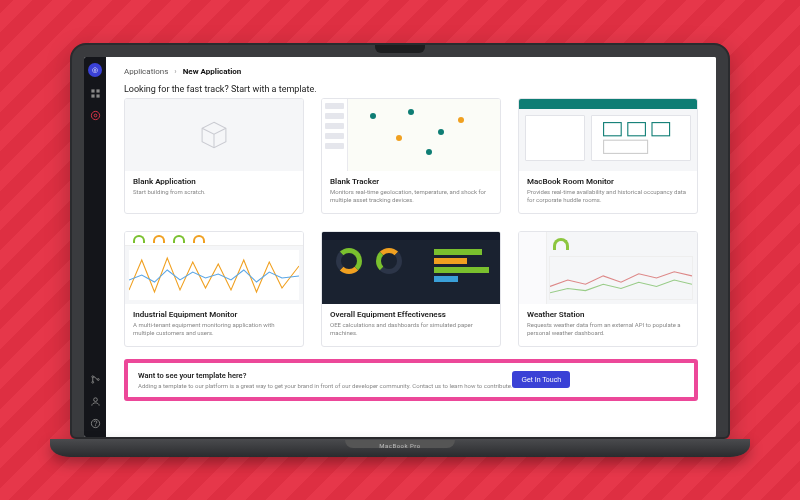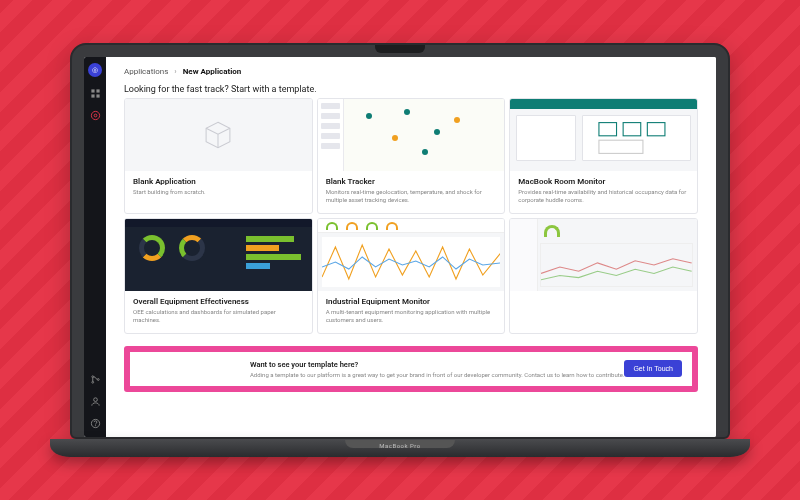--- a/index.html
+++ b/index.html
@@ -56,21 +56,21 @@
 
   .main { flex:1; display:flex; flex-direction:column; background:#fff; }
   .crumbs { font-size:8px; color:#555; padding:10px 18px 8px 18px; }
   .crumbs b{ color:#111; font-weight:700; }
   .crumbs .sep{ margin:0 4px; color:#999; }
 
   .content { padding:0 18px 10px 18px; flex:1; overflow:hidden; }
   .head-title{ font-size:9px; color:#222; margin-bottom:4px; }
   .head-sub{ font-size:6.5px; color:#777; margin-bottom:10px; line-height:1.4; }
 
-  .grid { display:grid; grid-template-columns:repeat(3,1fr); gap:4px; }
+  .grid { display:grid; grid-template-columns:repeat(3,1fr); gap:17px; }
   .card {
     border:1px solid #e4e5ea; border-radius:3px; background:#fff;
     display:flex; flex-direction:column; overflow:hidden; cursor:pointer;
   }
   .thumb { height:72px; background:#f5f6f8; position:relative; overflow:hidden; }
   .card-body{ padding:6px 8px 8px 8px; }
   .card-title{ font-size:8px; font-weight:600; color:#222; margin-bottom:2px; }
   .card-desc{ font-size:6px; color:#888; line-height:1.4; }
 
   
@@ -87,22 +87,22 @@
   .th-ind .gauge{position:absolute;top:3px;width:12px;height:8px;border-radius:6px 6px 0 0;border:2px solid #7ac02e;border-bottom:none;}
   .th-ind .chart{position:absolute;left:4px;right:4px;top:18px;bottom:4px;background:#fff;}
   .th-oee{background:#1a2230;}
   .th-oee .hdr2{position:absolute;top:0;left:0;right:0;height:8px;background:#12182a;}
   .th-oee .ring{position:absolute;width:26px;height:26px;border-radius:50%;border:5px solid #2c3548;}
   .th-wx .lp{position:absolute;left:0;top:0;bottom:0;width:28px;background:#fafafc;border-right:1px solid #eee;}
   .th-wx .g{position:absolute;left:34px;top:6px;width:16px;height:12px;border-radius:8px 8px 0 0;border:3px solid #8cc63f;border-bottom:none;}
   .th-wx .ch{position:absolute;left:30px;right:4px;top:24px;bottom:4px;border:1px solid #eee;}
 
   .footer-box{
-    margin-top:12px; border:6px solid #ec4899; border-radius:3px;
-    padding:8px 10px; display:flex; justify-content:flex-end; align-items:center;
+    margin-top:12px; border:4px solid #ec4899; border-radius:3px;
+    padding:8px 10px; display:flex; justify-content:flex-start; align-items:center;
   }
   .footer-box .ft{ font-size:7.5px; font-weight:600; color:#222; }
   .footer-box .fs{ font-size:6px; color:#888; margin-top:2px; }
   .btn{
     background:#3a41d6; color:#fff; font-size:7px; padding:5px 9px;
     border-radius:3px; border:none; cursor:pointer; white-space:nowrap;
   }
 </style>
 </head>
 <body>
@@ -212,38 +212,20 @@
                         <rect x="6" y="6" width="16" height="12" fill="none" stroke="#0e7d74"></rect>
                         <rect x="28" y="6" width="16" height="12" fill="none" stroke="#0e7d74"></rect>
                         <rect x="50" y="6" width="16" height="12" fill="none" stroke="#0e7d74"></rect>
                         <rect x="6" y="22" width="40" height="12" fill="none" stroke="#ccc"></rect>
                       </svg>
                   </div>
                 </div>
                 <div class="card-body">
                   <div class="card-title">MacBook Room Monitor</div>
                   <div class="card-desc">Provides real-time availability and historical occupancy data for corporate huddle rooms.</div>
-                </div>
-              </div>
-
-              <div class="card">
-                <div class="thumb th-oee">
-                  <div class="hdr2"></div>
-                  <div class="ring" style="left:14px;top:16px;border-top-color:#7ac02e;border-right-color:#7ac02e;border-bottom-color:#f0a020"></div>
-                  <div class="ring" style="left:54px;top:16px;border-top-color:#f0a020;border-left-color:#7ac02e"></div>
-                  <div style="position:absolute;right:6px;top:14px;bottom:8px;width:60px;">
-                    <div style="height:6px;background:#7ac02e;margin:3px 0;width:80%"></div>
-                    <div style="height:6px;background:#f0a020;margin:3px 0;width:55%"></div>
-                    <div style="height:6px;background:#7ac02e;margin:3px 0;width:92%"></div>
-                    <div style="height:6px;background:#3aa0d8;margin:3px 0;width:40%"></div>
-                  </div>
-                </div>
-                <div class="card-body">
-                  <div class="card-title">Overall Equipment Effectiveness</div>
-                  <div class="card-desc">OEE calculations and dashboards for simulated paper machines.</div>
                 </div>
               </div>
 
               <div class="card">
                 <div class="thumb th-ind">
                   <div class="top"></div>
                   <div class="gauge" style="left:8px"></div>
                   <div class="gauge" style="left:28px;border-color:#f0a020"></div>
                   <div class="gauge" style="left:48px"></div>
                   <div class="gauge" style="left:68px;border-color:#f0a020"></div>
@@ -254,30 +236,52 @@
                     </svg>
                   </div>
                 </div>
                 <div class="card-body">
                   <div class="card-title">Industrial Equipment Monitor</div>
                   <div class="card-desc">A multi-tenant equipment monitoring application with multiple customers and users.</div>
                 </div>
               </div>
 
               <div class="card">
+                <div class="thumb th-oee">
+                  <div class="hdr2"></div>
+                  <div class="ring" style="left:14px;top:16px;border-top-color:#7ac02e;border-right-color:#7ac02e;border-bottom-color:#f0a020"></div>
+                  <div class="ring" style="left:54px;top:16px;border-top-color:#f0a020;border-left-color:#7ac02e"></div>
+                  <div style="position:absolute;right:6px;top:14px;bottom:8px;width:60px;">
+                    <div style="height:6px;background:#7ac02e;margin:3px 0;width:80%"></div>
+                    <div style="height:6px;background:#f0a020;margin:3px 0;width:55%"></div>
+                    <div style="height:6px;background:#7ac02e;margin:3px 0;width:92%"></div>
+                    <div style="height:6px;background:#3aa0d8;margin:3px 0;width:40%"></div>
+                  </div>
+                </div>
+                <div class="card-body">
+                  <div class="card-title">Overall Equipment Effectiveness</div>
+                  <div class="card-desc">OEE calculations and dashboards for simulated paper machines.</div>
+                </div>
+              </div>
+
+              <div class="card">
                 <div class="thumb th-wx">
                   <div class="lp"></div>
                   <div class="g"></div>
                   <div class="ch">
                     <svg viewBox="0 0 120 40" preserveAspectRatio="none" style="width:100%;height:100%">
                       <polyline points="0,28 15,22 30,26 45,18 60,24 75,16 90,20 105,14 120,18" fill="none" stroke="#d88" stroke-width="1"></polyline>
                       <polyline points="0,34 15,30 30,32 45,26 60,30 75,24 90,28 105,22 120,26" fill="none" stroke="#9c8" stroke-width="1"></polyline>
                     </svg>
                   </div>
                 </div>
+                <div class="card-body">
+                  <div class="card-title">Weather Station</div>
+                  <div class="card-desc">Requests weather data from an external API to populate a personal weather dashboard.</div>
+                </div>
               </div>
 
             </div>
 
             <div class="footer-box">
               <div>
                 <div class="ft">Want to see your template here?</div>
                 <div class="fs">Adding a template to our platform is a great way to get your brand in front of our developer community. Contact us to learn how to contribute.</div>
               </div>
               <button class="btn">Get In Touch</button>

